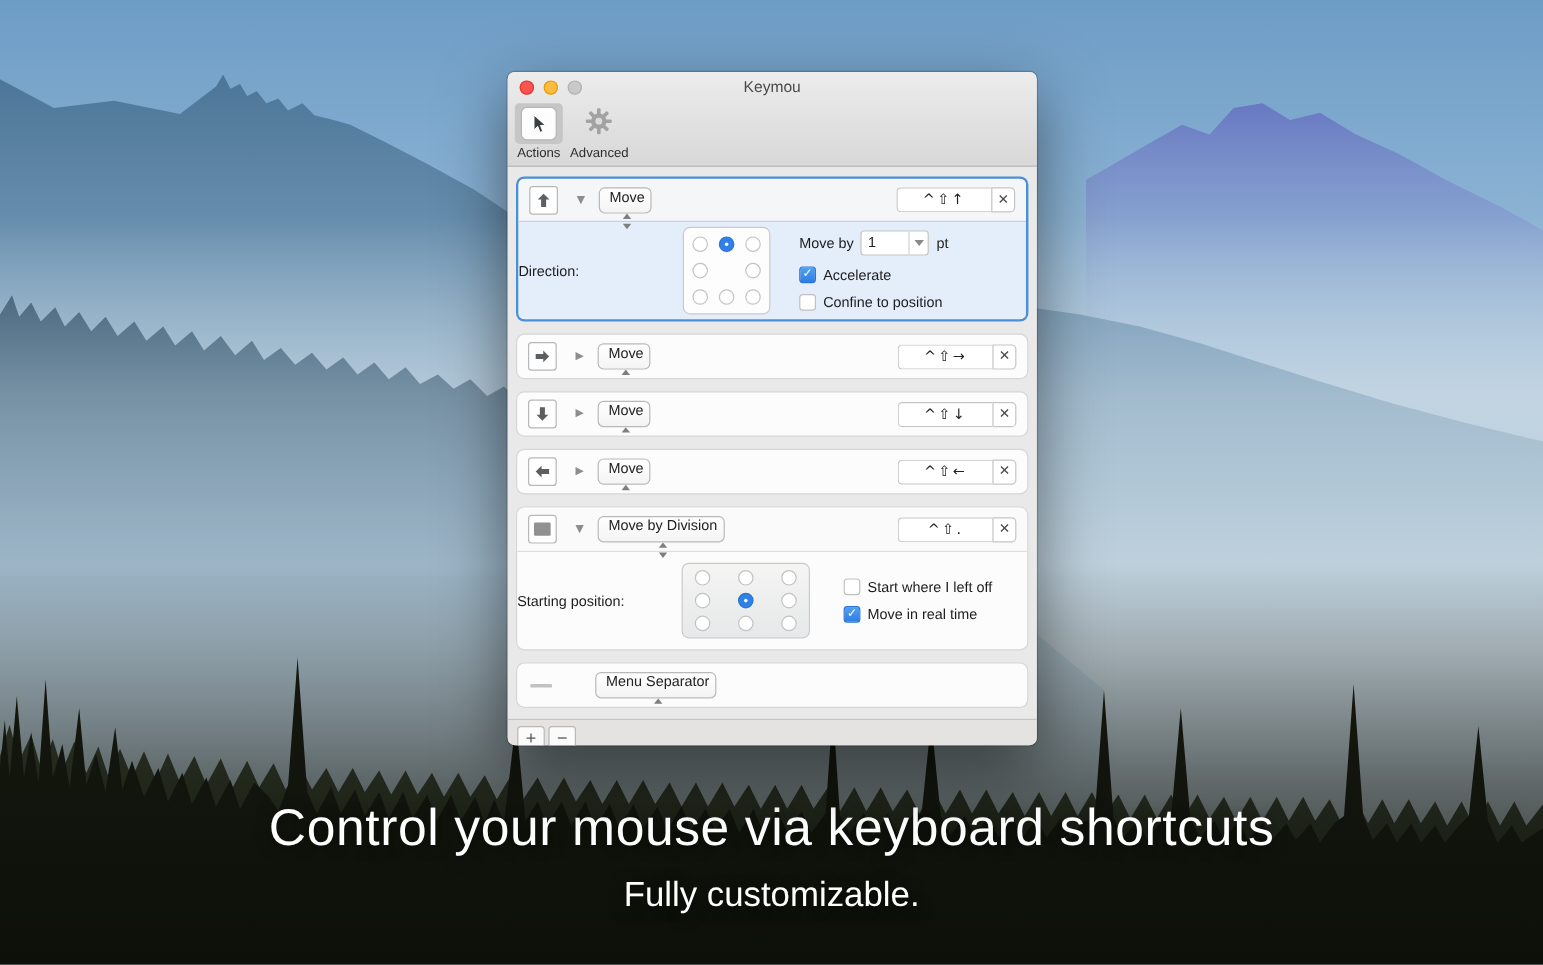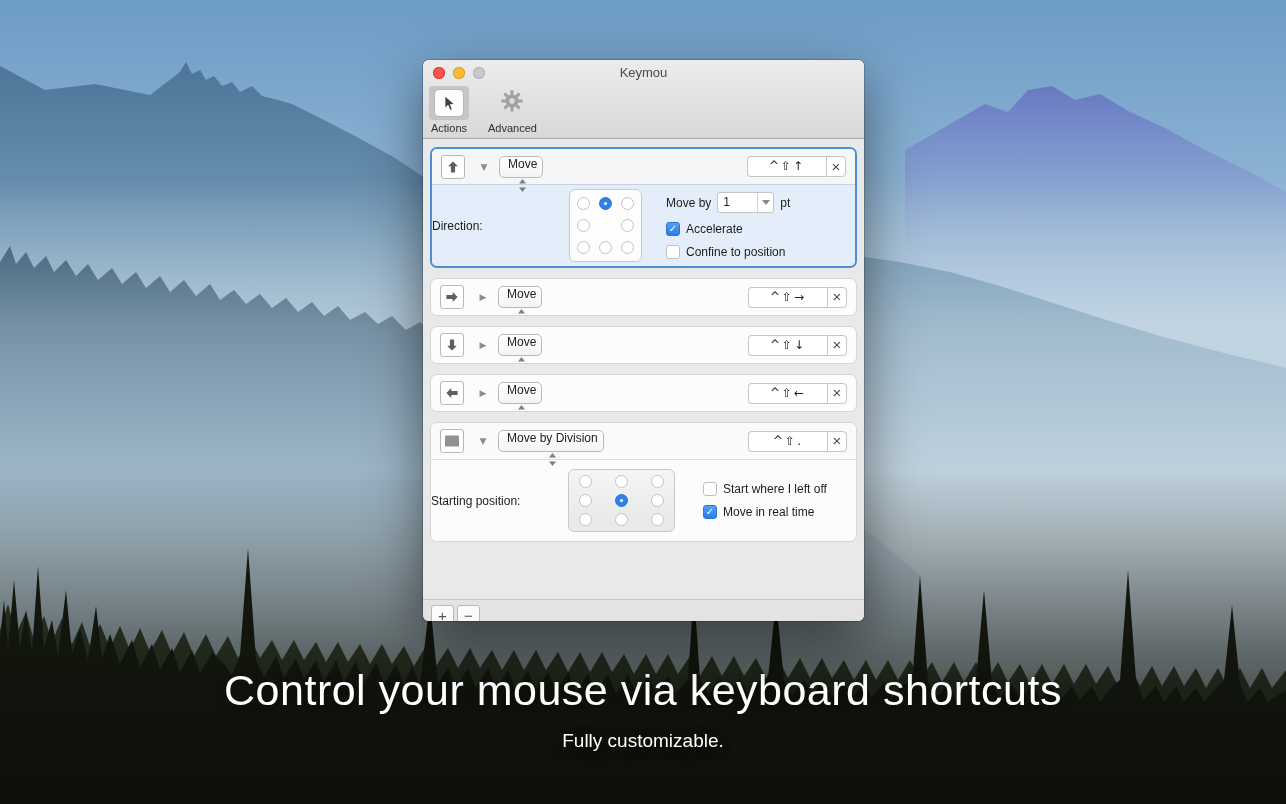--- a/index.html
+++ b/index.html
@@ -8,35 +8,35 @@
 
   
   .wallpaper{position:absolute;inset:0;
     background:linear-gradient(180deg,#6d9cc5 0%,#85aed1 18%,#a3c1d8 38%,#bfd2de 55%,#c9d7e0 68%,#c3d2dc 80%);}
   .wallpaper svg{position:absolute;inset:0;display:block;}
 
   
   .hero{position:absolute;left:0;right:0;top:666px;text-align:center;color:#fff;z-index:5;
     text-shadow:0 2px 12px rgba(0,0,0,.5);}
   .headline{font-size:43px;font-weight:500;letter-spacing:.5px;}
-  .subheadline{font-size:19px;font-weight:400;margin-top:15px;}
+  .subheadline{font-size:29px;font-weight:400;margin-top:15px;}
 
   
   .window{position:absolute;left:423px;top:60px;width:441px;height:561px;z-index:10;
     border-radius:6px;background:#e9e9e9;overflow:hidden;
     box-shadow:0 20px 55px rgba(0,0,0,.5),0 0 0 1px rgba(0,0,0,.18);}
   .chrome{background:linear-gradient(180deg,#ececec,#d8d8d8);border-bottom:1px solid #a9a9a9;}
   .titlebar{position:relative;height:25px;}
   .lights{position:absolute;left:10px;top:7px;display:flex;gap:8px;}
   .light{width:12px;height:12px;border-radius:50%;display:inline-block;}
   .light.red{background:#fb544f;box-shadow:inset 0 0 0 1px #dd3b35;}
   .light.yellow{background:#fdbc40;box-shadow:inset 0 0 0 1px #de9c16;}
   .light.gray{background:#c9c9c9;box-shadow:inset 0 0 0 1px #b2b2b2;}
   .title{text-align:center;line-height:26px;font-size:13px;color:#4a4a4a;}
-  .toolbar{display:flex;align-items:flex-end;padding:1px 4px 4px 4px;gap:17px;}
+  .toolbar{display:flex;align-items:flex-end;padding:1px 4px 4px 4px;gap:4px;}
   .tb-item{display:flex;flex-direction:column;align-items:center;min-width:44px;cursor:default;}
   .tb-iconwrap{height:30px;display:flex;align-items:center;justify-content:center;
     padding:2px 5px;border-radius:4px;}
   .tb-item.selected .tb-iconwrap{background:#c6c6c6;}
   .tb-appicon{width:28px;height:26px;background:#fdfdfd;border:1px solid #b6b6b6;border-radius:5px;
     display:flex;align-items:center;justify-content:center;}
   .tb-label{font-size:11px;color:#2e2e2e;margin-top:2px;}
 
   
   .list{height:460px;background:#e9e9e9;padding:8px 7px 0 7px;box-sizing:border-box;overflow:hidden;}
@@ -361,20 +361,35 @@
             <div class="cb">
               <span class="cbox on">
                   <i>✓</i>
                 </span>
               <span>Move in real time</span>
             </div>
           </div>
         </div>
       </div>
 
+      <div class="row">
+        <div class="row-head">
+          <span class="icon-plain">
+              <span class="sep-dash"></span>
+            </span>
+          <span class="disclosure"></span>
+          <span class="popup">
+            <span class="popup-label">Menu Separator</span>
+            <span><svg width="7" height="13">
+                  <polygon points="3.5,0 7,4.5 0,4.5" fill="#7f7f7f"></polygon>
+                  <polygon points="0,8.5 7,8.5 3.5,13" fill="#7f7f7f"></polygon>
+                </svg></span>
+          </span>
+        </div>
+      </div>
 
     </div>
 
     <div class="footer">
       <button class="fbtn">+</button>
       <button class="fbtn">−</button>
     </div>
   </div>
 
 </div>

